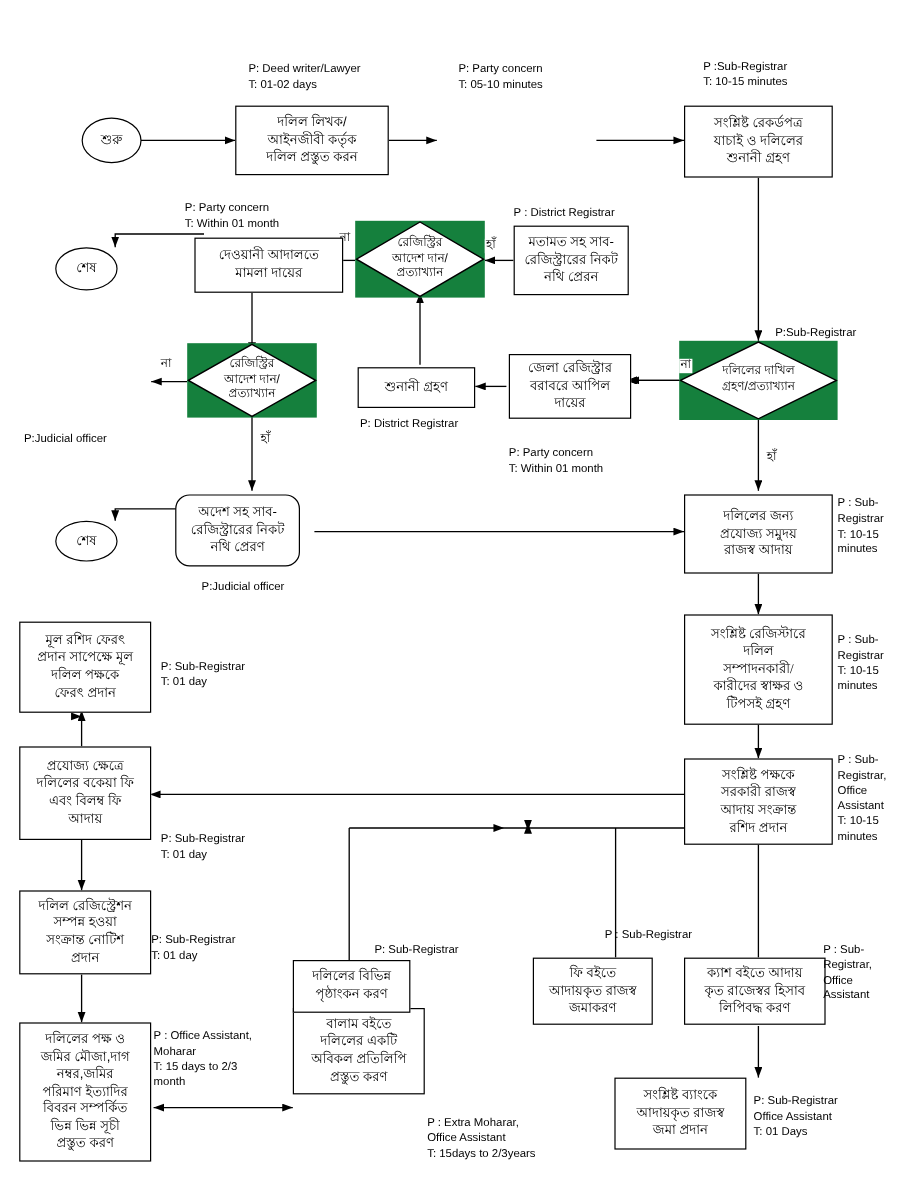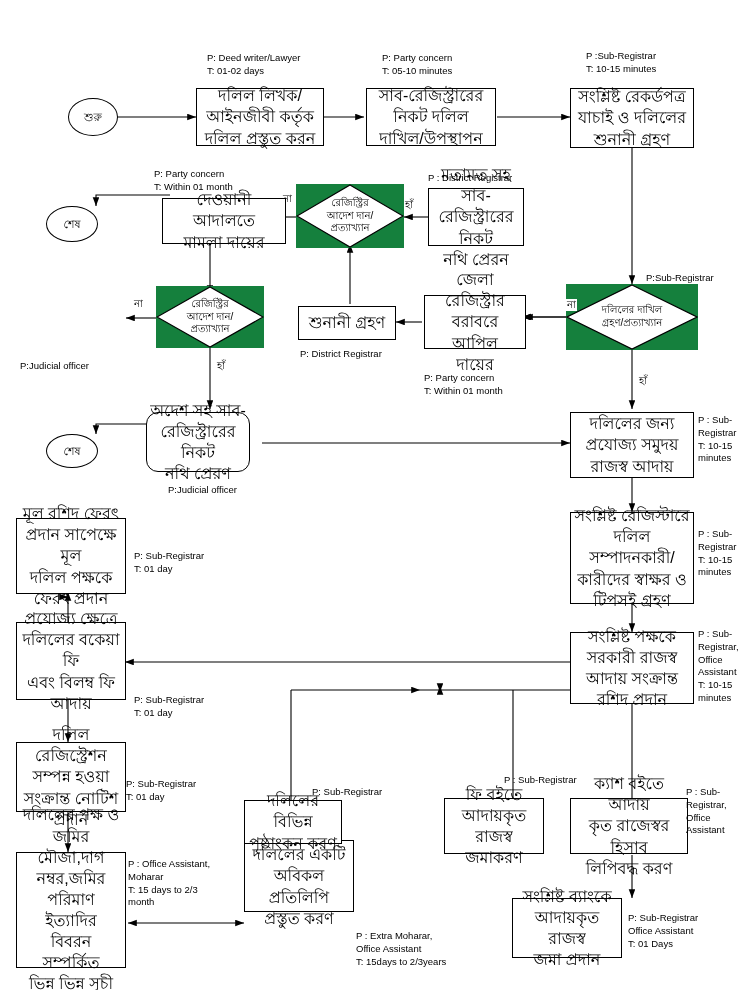--- a/index.html
+++ b/index.html
@@ -22,21 +22,21 @@
     letter-spacing:0.2px;
   }
   .node{
     position:absolute;
     border:1px solid #000;
     box-sizing:border-box;
     display:flex;
     align-items:center;
     justify-content:center;
     text-align:center;
-    font-size:16px;
+    font-size:11px;
     line-height:1.32;
     padding:2px 3px;
     background:#fff;
     white-space:pre-line;
   }
   .oval{
     border-radius:50%;
     font-size:11px;
   }
   .diamond{
@@ -158,23 +158,20 @@
       <path d="M440,690 L440,686" marker-end="url(#ar)"></path>
     </g>
   </svg>
 
   <div class="node oval" style="left:68px;top:98px;width:50px;height:38px;">শুরু</div>
 
   <div class="node" style="left:196px;top:88px;width:128px;height:58px;">দলিল লিখক/
 আইনজীবী কর্তৃক
 দলিল প্রস্তুত করন</div>
 
-  <div class="node" style="left:366px;top:88px;width:130px;height:58px;">সাব-রেজিস্ট্রারের
-নিকট দলিল
-দাখিল/উপস্থাপন</div>
 
   <div class="node" style="left:570px;top:88px;width:124px;height:60px;">সংশ্লিষ্ট রেকর্ডপত্র
 যাচাই ও দলিলের
 শুনানী গ্রহণ</div>
 
   <div class="note" style="left:207px;top:52px;">P: Deed writer/Lawyer
 T: 01-02 days</div>
   <div class="note" style="left:382px;top:52px;">P: Party concern
 T: 05-10 minutes</div>
   <div class="note" style="left:586px;top:50px;">P :Sub-Registrar
@@ -244,21 +241,21 @@
   <div class="node oval" style="left:46px;top:434px;width:52px;height:34px;">শেষ</div>
 
   <div class="node" style="left:570px;top:412px;width:124px;height:66px;">দলিলের জন্য
 প্রযোজ্য সমুদয়
 রাজস্ব আদায়</div>
   <div class="note" style="left:698px;top:414px;">P : Sub-
 Registrar
 T: 10-15
 minutes</div>
 
-  <div class="node" style="left:570px;top:512px;width:124px;height:92px;">সংশ্লিষ্ট রেজিস্টারে
+  <div class="node" style="left:570px;top:512px;width:124px;height:92px;font-family:Liberation Serif, serif;">সংশ্লিষ্ট রেজিস্টারে
 দলিল
 সম্পাদনকারী/
 কারীদের স্বাক্ষর ও
 টিপসই গ্রহণ</div>
   <div class="note" style="left:698px;top:528px;">P : Sub-
 Registrar
 T: 10-15
 minutes</div>
 
   <div class="node" style="left:570px;top:632px;width:124px;height:72px;">সংশ্লিষ্ট পক্ষকে

